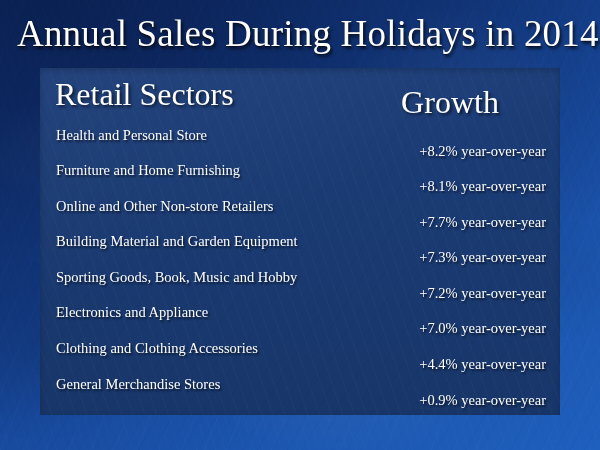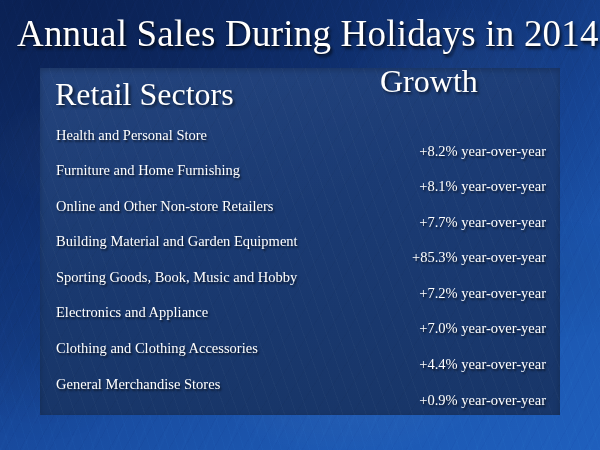--- a/index.html
+++ b/index.html
@@ -75,21 +75,21 @@
 
   .hdr {
     position: absolute;
     color: #ffffff;
     font-size: 32px;
     line-height: 28px;
     white-space: nowrap;
     text-shadow: 2px 2px 3px rgba(0,0,0,0.6);
   }
   #hdr-sectors { left: 55px; top: 80px; }
-  #hdr-growth  { left: 380px; top: 67px; width: 140px; }
+  #hdr-growth  { left: 380px; top: 88px; width: 140px; text-align: center; }
 
   .row {
     position: absolute;
     left: 0;
     right: 0;
     height: 35px;
   }
   .cell-sector {
     position: absolute;
     left: 56px;
@@ -137,21 +137,21 @@
   <div class="row" style="top:161px">
     <div class="cell-sector">Furniture and Home Furnishing</div>
     <div class="cell-growth">+8.1% year-over-year</div>
   </div>
   <div class="row" style="top:197px">
     <div class="cell-sector">Online and Other Non-store Retailers</div>
     <div class="cell-growth">+7.7% year-over-year</div>
   </div>
   <div class="row" style="top:232px">
     <div class="cell-sector">Building Material and Garden Equipment</div>
-    <div class="cell-growth">+85.3% year-over-year</div>
+    <div class="cell-growth">+7.3% year-over-year</div>
   </div>
   <div class="row" style="top:268px">
     <div class="cell-sector">Sporting Goods, Book, Music and Hobby</div>
     <div class="cell-growth">+7.2% year-over-year</div>
   </div>
   <div class="row" style="top:303px">
     <div class="cell-sector">Electronics and Appliance</div>
     <div class="cell-growth">+7.0% year-over-year</div>
   </div>
   <div class="row" style="top:339px">

